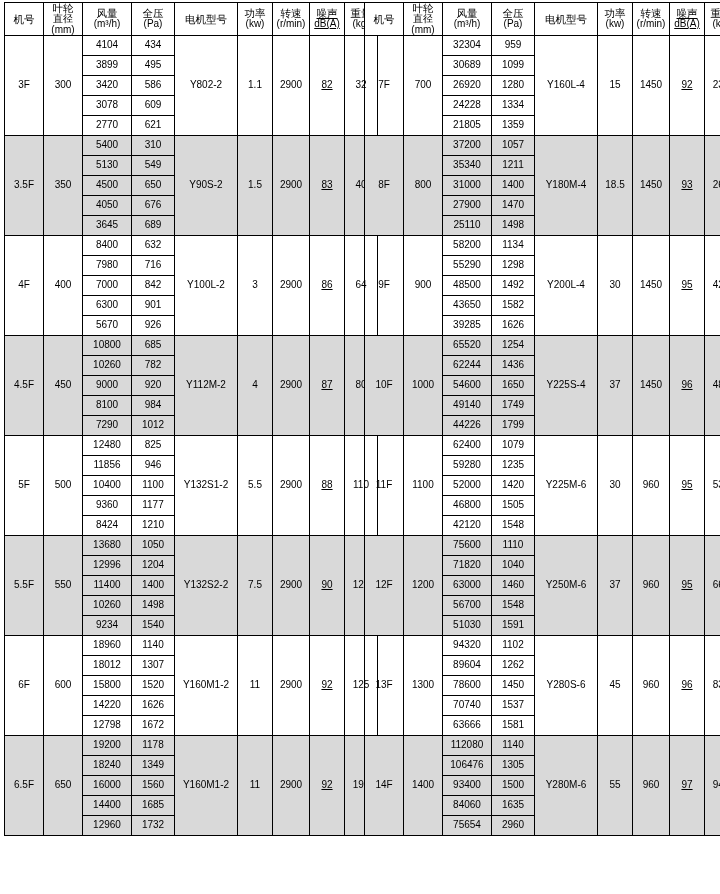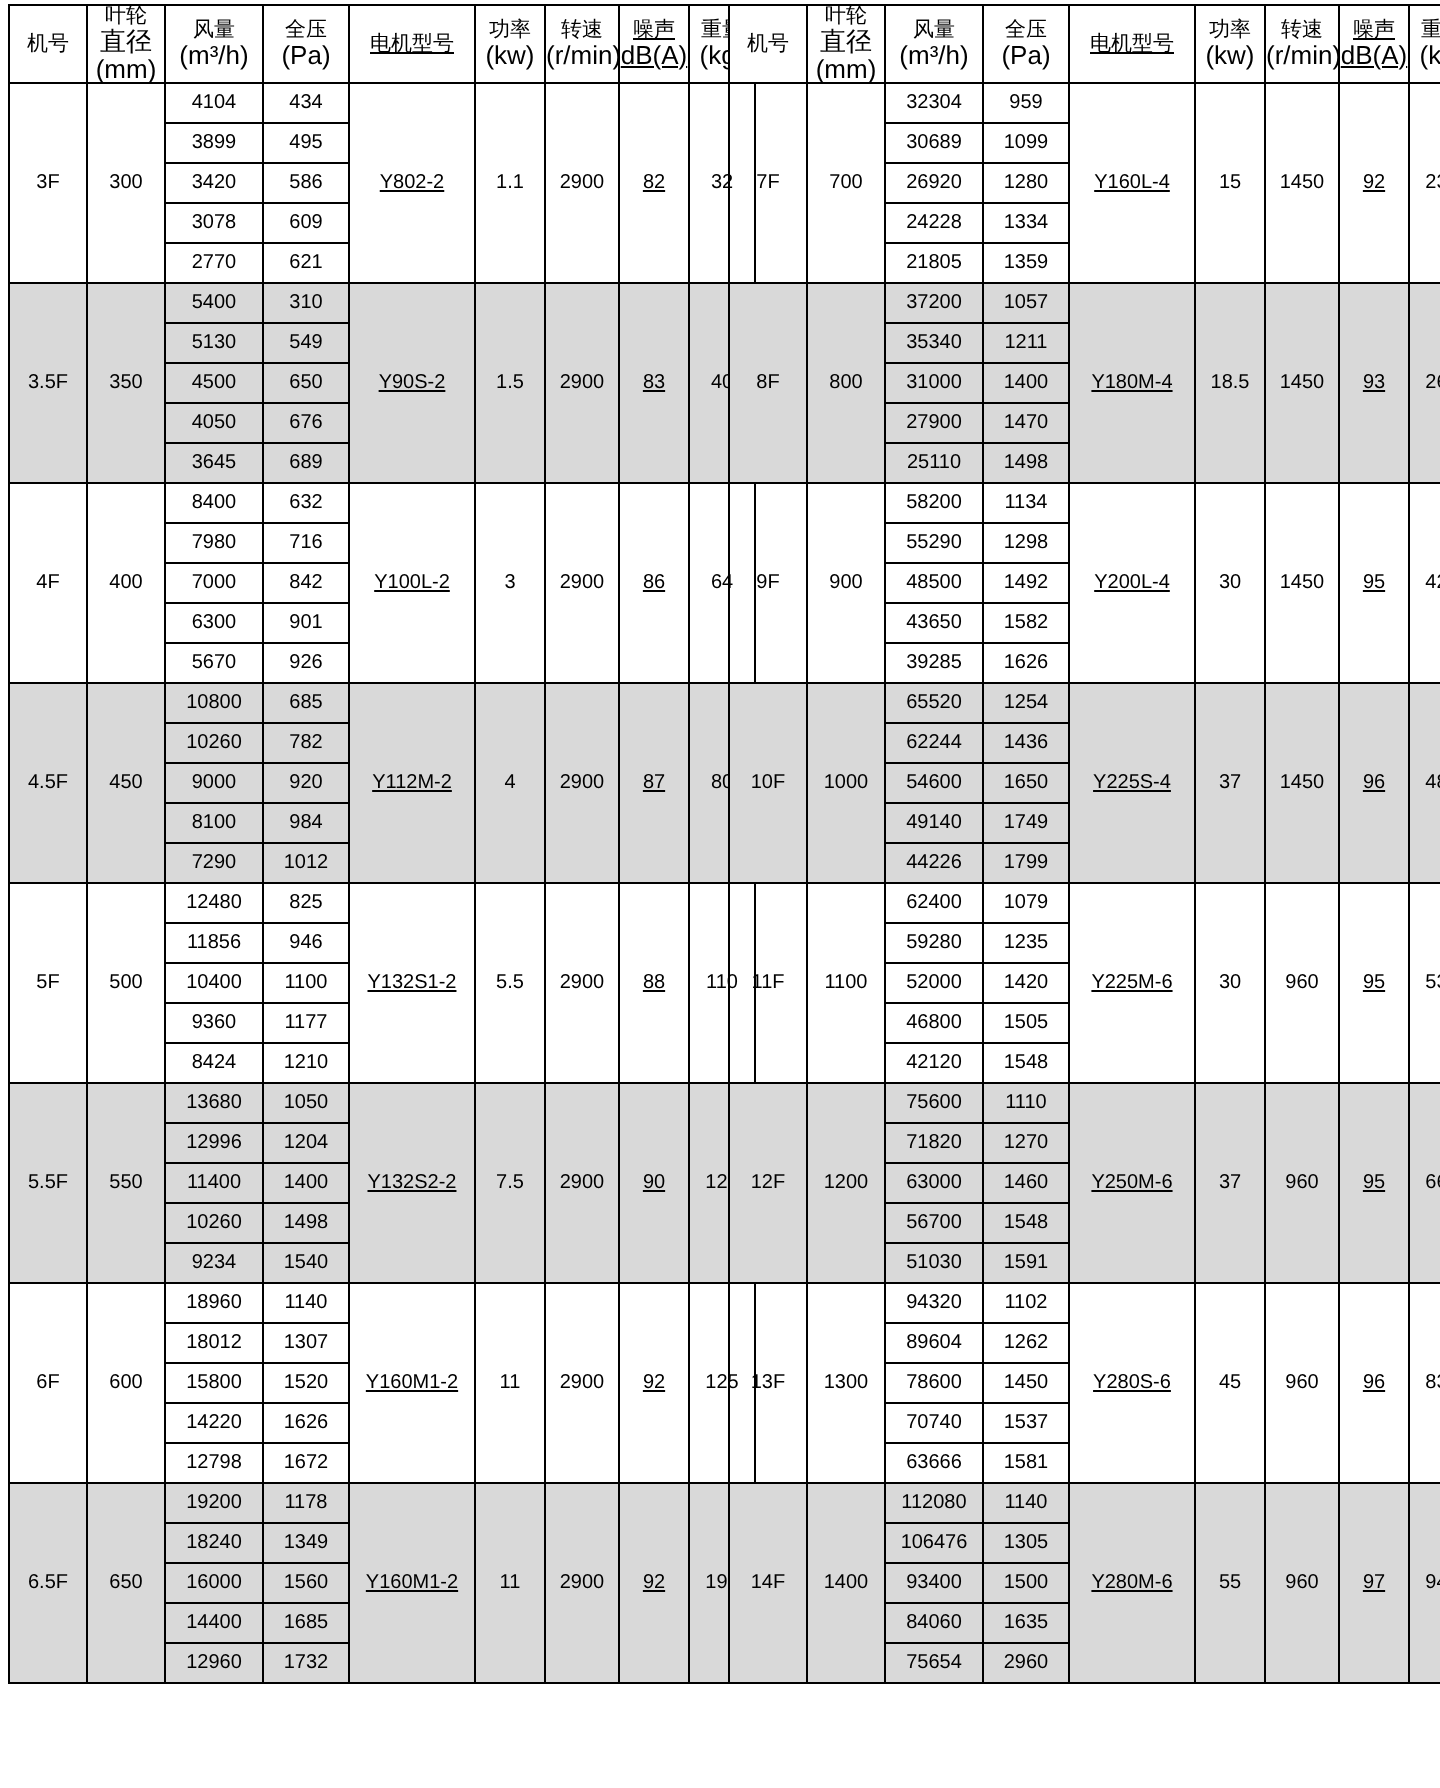--- a/index.html
+++ b/index.html
@@ -47,26 +47,26 @@
   .hdr .two-line span {
     display: block;
   }
   .shade {
     background: #d9d9d9;
   }
   .c-model { width: 38px; }
   .c-dia   { width: 38px; }
   .c-flow  { width: 48px; }
   .c-press { width: 42px; }
-  .c-motor { width: 62px; text-decoration: underline; }
+  .c-motor { width: 62px; }
   .c-power { width: 34px; }
   .c-speed { width: 36px; margin-top: 24px; }
   .c-noise { width: 34px; text-decoration: underline; }
   .c-weight{ width: 32px; }
-  .unit { font-size: 13px; }
+  .unit { font-size: 10px; }
 </style>
 </head>
 <body>
 
 <div class="sheet">
   <div class="half">
     <table class="spec" id="left-table">
         <tbody>
           <tr class="hdr">
             <td class="two-line c-model">
@@ -505,21 +505,21 @@
             <td class="c-flow grp-shade">75600</td>
             <td class="c-press grp-shade">1110</td>
             <td class="c-motor grp-shade" rowspan="5">Y250M-6</td>
             <td class="c-power grp-shade" rowspan="5">37</td>
             <td class="c-speed grp-shade" rowspan="5">960</td>
             <td class="c-noise grp-shade" rowspan="5">95</td>
             <td class="c-weight grp-shade" rowspan="5">668</td>
           </tr>
           <tr class="shade">
             <td class="c-flow grp-shade">71820</td>
-            <td class="c-press grp-shade">1270</td>
+            <td class="c-press grp-shade">1040</td>
           </tr>
           <tr class="shade">
             <td class="c-flow grp-shade">63000</td>
             <td class="c-press grp-shade">1460</td>
           </tr>
           <tr class="shade">
             <td class="c-flow grp-shade">56700</td>
             <td class="c-press grp-shade">1548</td>
           </tr>
           <tr class="shade">

